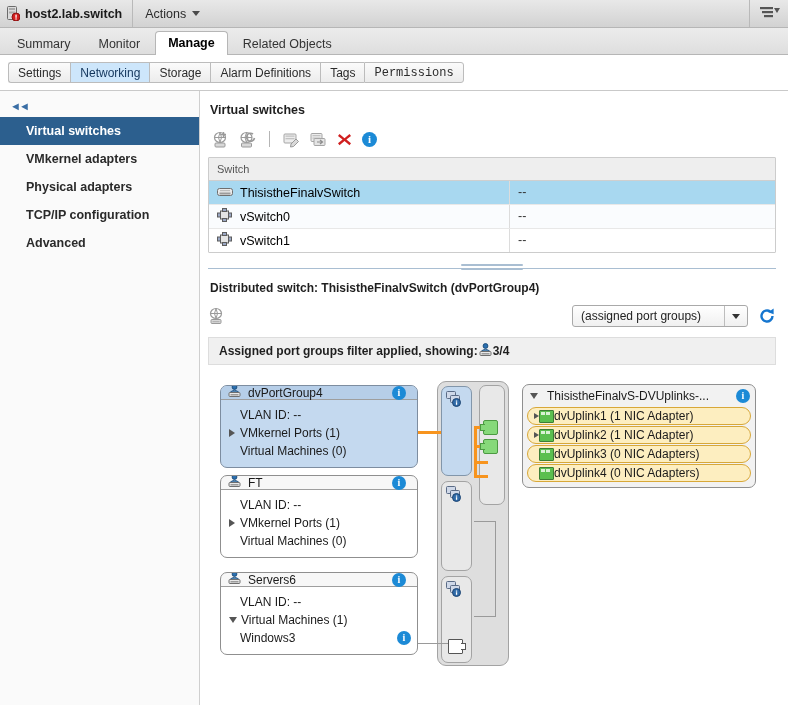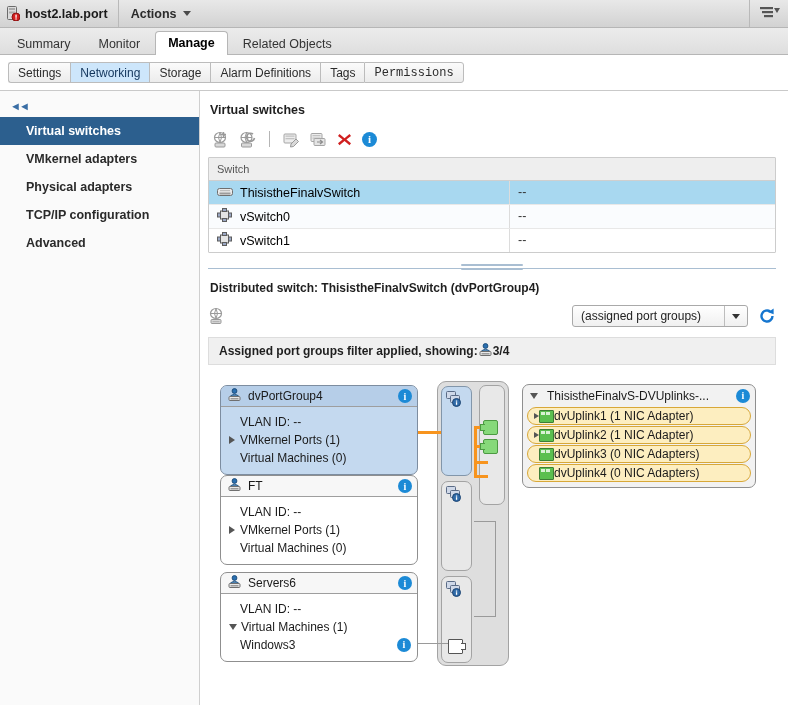--- a/index.html
+++ b/index.html
@@ -44,21 +44,20 @@
     height: 15px;
     position: relative;
   }
   .actions-block {
     display: flex;
     align-items: center;
     padding: 0 12px;
     height: 100%;
     font-size: 12.5px;
     color: #2b2b2b;
-    font-weight: bold;
   }
   .caret-down {
     width: 0; height: 0;
     border-left: 4px solid transparent;
     border-right: 4px solid transparent;
     border-top: 5px solid #4a4a4a;
     margin-left: 6px;
   }
   .tb-right {
     position: absolute;
@@ -324,24 +323,24 @@
     position: absolute;
     width: 198px;
     border: 1px solid #8f8f8f;
     border-radius: 7px;
     background: #ffffff;
     box-sizing: border-box;
     overflow: hidden;
   }
   .pg-box.selected { background: #c4d9ef; border-color: #7d8da0; }
   .pg-head {
-    height: 21px;
-    display: flex;
-    align-items: center;
-    padding: 0 5px 0 6px;
+    height: 14px;
+    display: flex;
+    align-items: center;
+    padding: 0 11px 0 6px;
     border-bottom: 1px solid #9e9e9e;
     background: rgba(0,0,0,0.03);
     font-size: 12px;
     color: #1a1a1a;
     gap: 6px;
     box-sizing: border-box;
   }
   .pg-box.selected .pg-head { background: #b6cee8; }
   .pg-head .t { flex: 1; }
   .pg-body { padding: 6px 6px 7px 8px; font-size: 12px; color: #1a1a1a; }
@@ -482,21 +481,21 @@
     <span class="host-icon">
       <svg width="13" height="15" viewBox="0 0 13 15">
         <rect x="0.5" y="0.5" width="9" height="13" rx="1" fill="#dcdcdc" stroke="#6b6b6b"></rect>
         <rect x="2" y="2" width="6" height="2" fill="#a9a9a9"></rect>
         <rect x="2" y="5.5" width="6" height="2" fill="#a9a9a9"></rect>
         <circle cx="9" cy="11" r="4" fill="#d42020" stroke="#8d1212"></circle>
         <rect x="8.4" y="8.6" width="1.3" height="3.2" fill="#fff"></rect>
         <rect x="8.4" y="12.3" width="1.3" height="1.3" fill="#fff"></rect>
       </svg>
     </span>
-    <span class="host-name">host2.lab.port</span>
+    <span class="host-name">host2.lab.switch</span>
   </div>
   <div class="actions-block">
     <span>Actions</span>
     <span class="caret-down"></span>
   </div>
   <div class="tb-right">
     <span>
       <svg width="20" height="12" viewBox="0 0 20 12">
         <rect x="0" y="1" width="13" height="2.2" fill="#555"></rect>
         <rect x="2" y="5" width="11" height="2.2" fill="#555"></rect>

